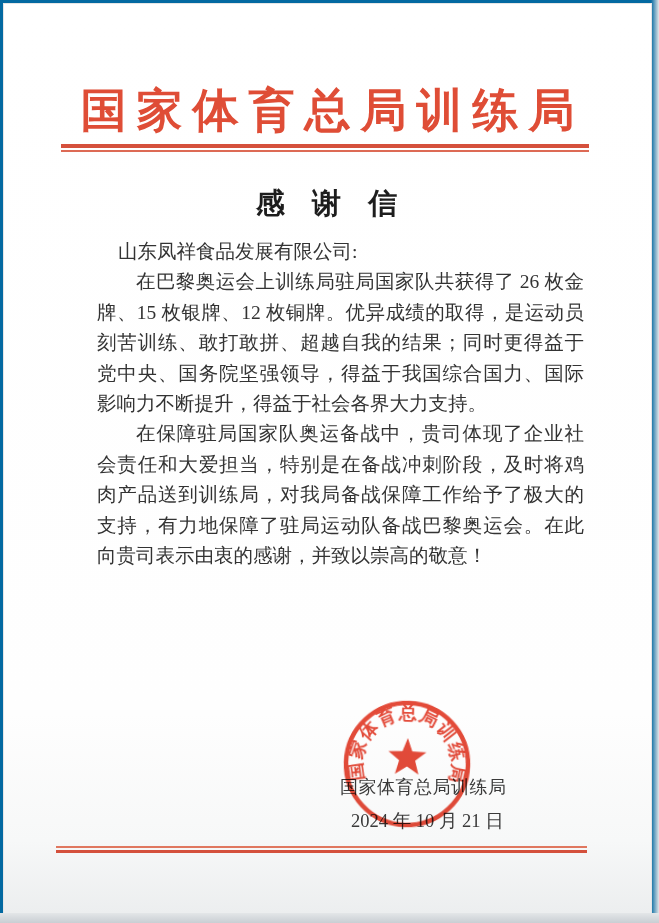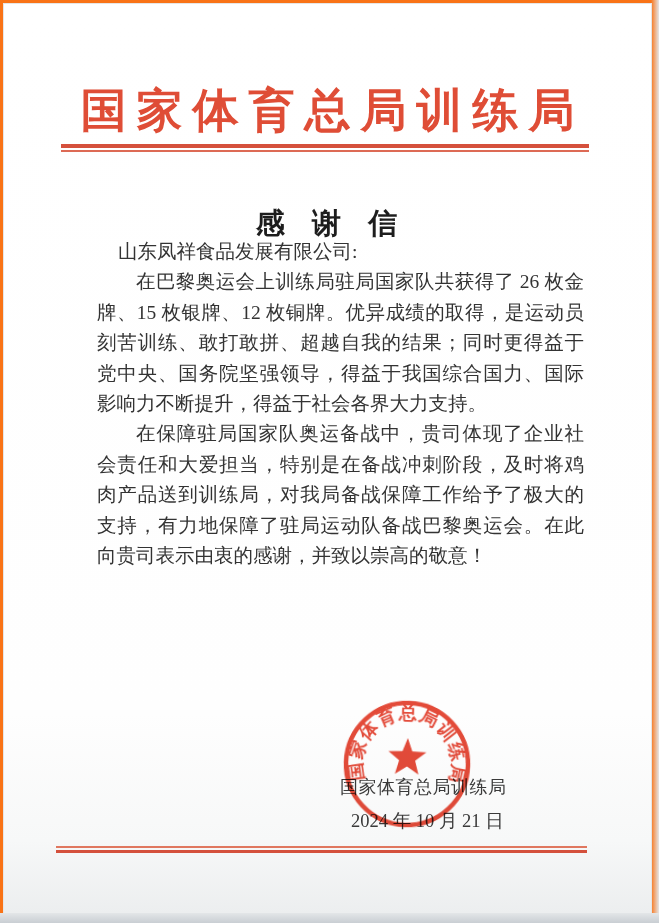--- a/index.html
+++ b/index.html
@@ -5,21 +5,21 @@
   html, body { margin: 0; padding: 0; }
   body {
     width: 659px; height: 923px;
     background: #eceded;
     font-family: "Liberation Serif", "DejaVu Serif", serif;
     overflow: hidden;
   }
   .photo {
     position: relative;
     width: 659px; height: 923px;
-    background: #f97316;
+    background: #0369a1;
     box-sizing: border-box;
   }
   .page {
     position: absolute;
     left: 4px; top: 4px; right: 8px; bottom: 10px;
     background: linear-gradient(180deg, #ffffff 0%, #fefefe 78%, #f7f8f8 92%, #eceeef 100%);
     box-shadow: 0 0 0 1px #e6e6e6;
   }
   .photo-edge-bottom {
     position: absolute; left: 0; right: 0; bottom: 0; height: 10px;
@@ -40,21 +40,21 @@
     white-space: nowrap;
     text-indent: 10px; 
   }
   .head-rule { position: absolute; top: 140px; left: 57px; width: 528px; }
   .head-rule .l1 { height: 3.5px; background: #d5503c; }
   .head-rule .gap { height: 2.5px; }
   .head-rule .l2 { height: 2px; background: #dd6a55; }
 
   
   .letter-title {
-    position: absolute; top: 200px; left: 0; width: 100%;
+    position: absolute; top: 180px; left: 0; width: 100%;
     text-align: center;
     font-size: 29px; font-weight: bold;
     color: #1d1d1d;
     word-spacing: 16px;
     letter-spacing: 2px;
   }
 
   
   .letter-body {
     position: absolute; top: 233px; left: 93px; width: 487px;

